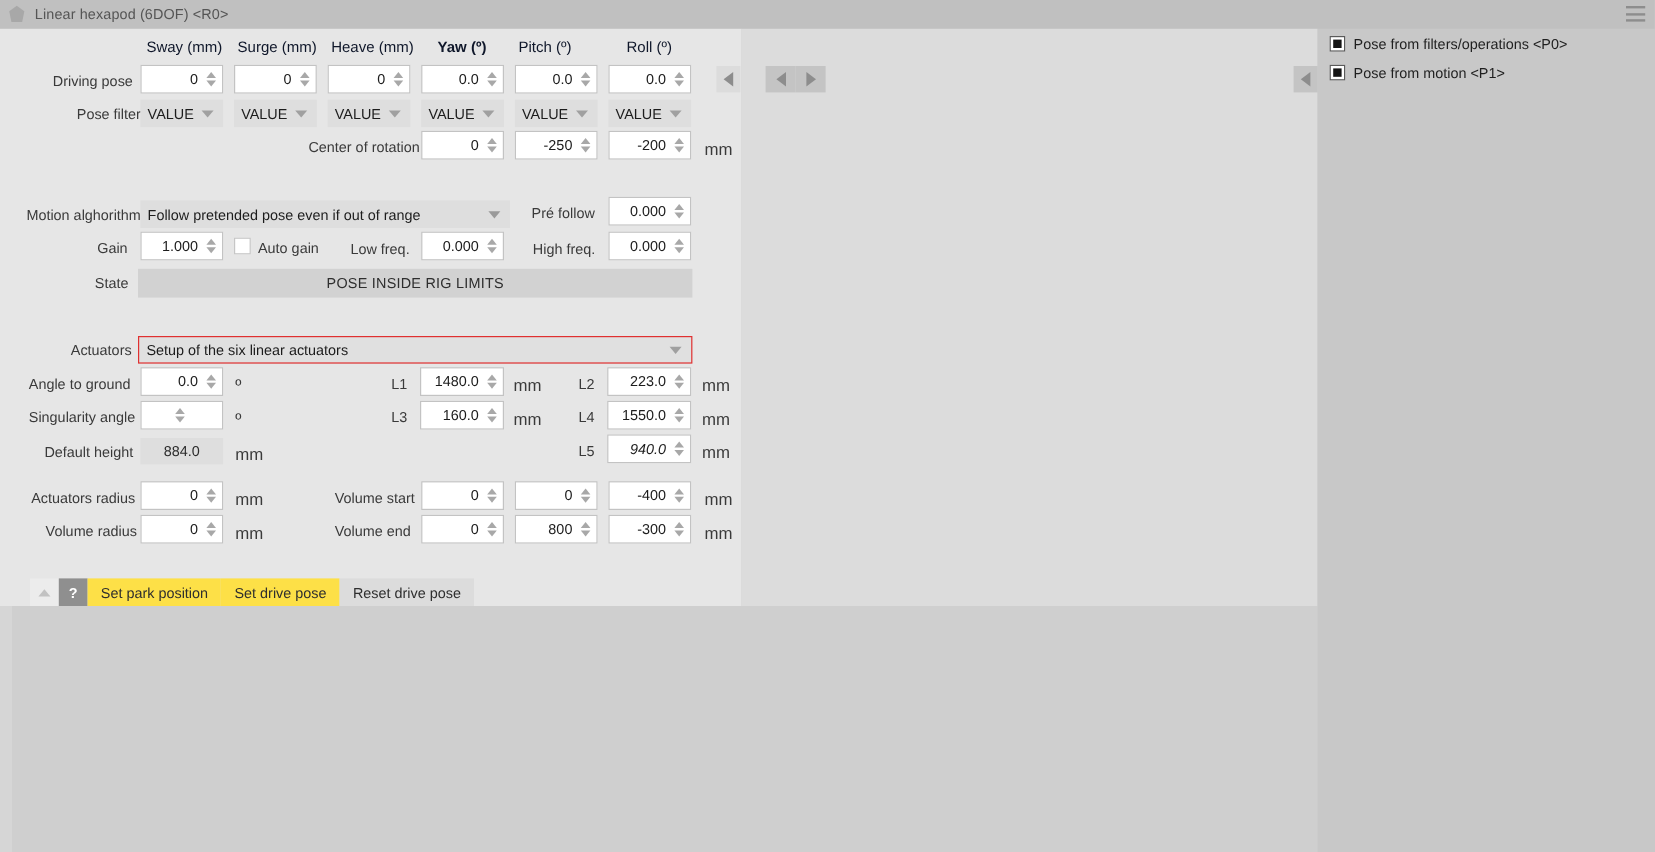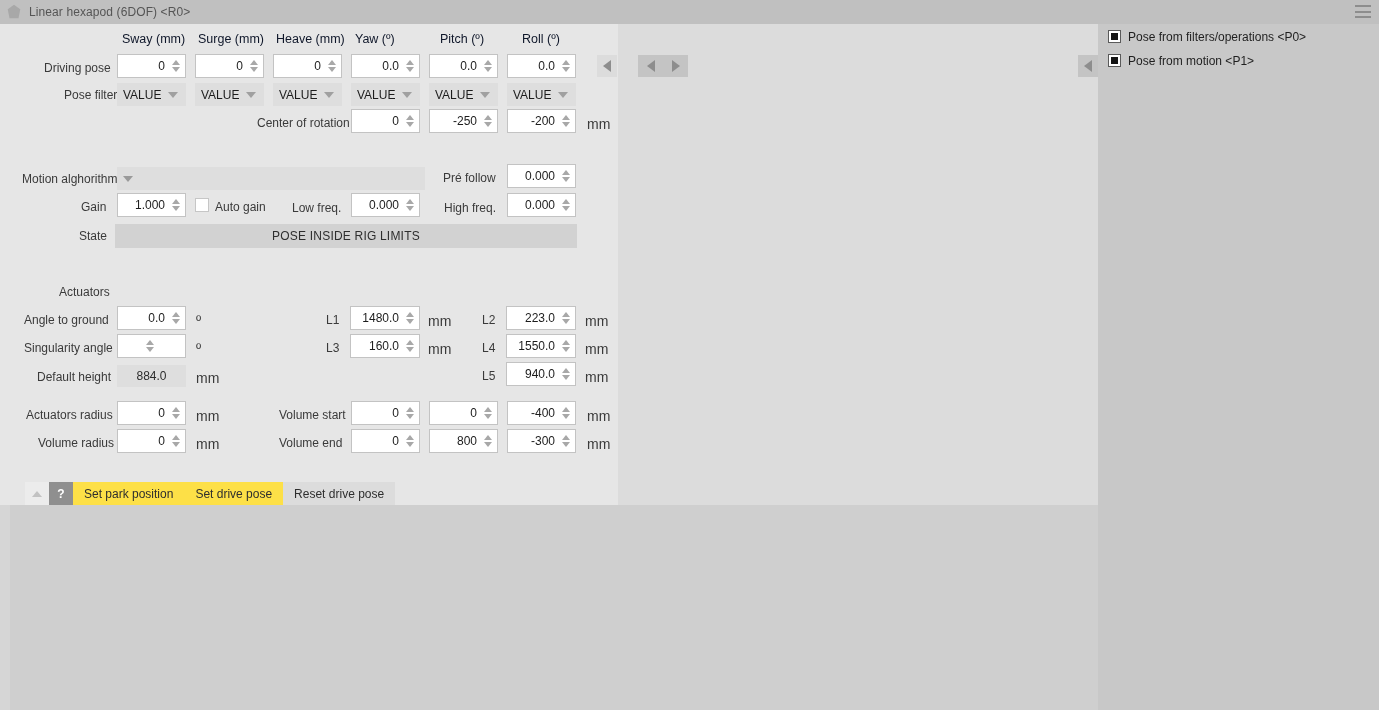--- a/index.html
+++ b/index.html
@@ -168,22 +168,22 @@
 
   <div class="panel-light"></div>
   <div class="panel-mid"></div>
   <div class="right-rail"></div>
   <div class="lower-area"></div>
   <div class="lower-strip"></div>
 
   <div class="lbl-hdr" style="position:absolute;left:122px;top:32px;width:60px;text-align:center;">Sway (mm)</div>
   <div class="lbl-hdr" style="position:absolute;left:198px;top:32px;width:62px;text-align:center;">Surge (mm)</div>
   <div class="lbl-hdr" style="position:absolute;left:276px;top:32px;width:62px;text-align:center;">Heave (mm)</div>
-  <div class="lbl-hdr" style="position:absolute;left:355px;top:32px;width:60px;">Yaw (º)</div>
-  <div class="lbl-hdr" style="position:absolute;left:432px;top:32px;width:60px;text-align:center;">Pitch (º)</div>
+  <div class="lbl-hdr" style="position:absolute;left:355px;top:32px;width:60px;text-align:center;font-weight:bold;">Yaw (º)</div>
+  <div class="lbl-hdr" style="position:absolute;left:432px;top:32px;width:60px;">Pitch (º)</div>
   <div class="lbl-hdr" style="position:absolute;left:511px;top:32px;width:60px;text-align:center;">Roll (º)</div>
 
   <div class="lbl" style="position:absolute;left:44px;top:61px;">Driving pose</div>
   <div class="spin" style="left:117px;top:54px;width:69px;">
     <span class="val">0</span>
     <span class="arrows">
         <i class="tri-up"></i>
         <i class="tri-dn"></i>
       </span>
   </div>
@@ -281,20 +281,21 @@
   </div>
   <div class="navbtn tinted" style="left:663px;top:55px;width:25px;height:22px;">
     <i class="tri-right"></i>
   </div>
   <div class="navbtn" style="left:1078px;top:55px;width:20px;height:22px;background:#c4c4c4;">
     <i class="tri-left"></i>
   </div>
 
   <div class="lbl" style="position:absolute;left:22px;top:172px;">Motion alghorithm</div>
   <div class="combo wide-arrow" style="left:117px;top:167px;width:308px;">
+    <span class="ctext">Follow pretended pose even if out of range</span>
       <i class="carrow"></i>
   </div>
   <div class="lbl" style="position:absolute;left:443px;top:171px;">Pré follow</div>
   <div class="spin" style="left:507px;top:164px;width:69px;">
     <span class="val">0.000</span>
     <span class="arrows">
         <i class="tri-up"></i>
         <i class="tri-dn"></i>
       </span>
   </div>
@@ -323,20 +324,24 @@
     <span class="arrows">
         <i class="tri-up"></i>
         <i class="tri-dn"></i>
       </span>
   </div>
 
   <div class="lbl" style="position:absolute;left:79px;top:229px;">State</div>
   <div class="state-box" style="left:115px;top:224px;width:462px;">POSE INSIDE RIG LIMITS</div>
 
   <div class="lbl" style="position:absolute;left:59px;top:285px;">Actuators</div>
+  <div class="combo highlight" style="left:115px;top:280px;width:462px;">
+    <span class="ctext">Setup of the six linear actuators</span>
+      <i class="carrow"></i>
+  </div>
 
   <div class="lbl" style="position:absolute;left:24px;top:313px;">Angle to ground</div>
   <div class="spin" style="left:117px;top:306px;width:69px;">
     <span class="val">0.0</span>
     <span class="arrows">
         <i class="tri-up"></i>
         <i class="tri-dn"></i>
       </span>
   </div>
   <div class="unit" style="position:absolute;left:196px;top:313px;">º</div>
@@ -389,21 +394,21 @@
   <div class="spin" style="left:506px;top:334px;width:70px;">
     <span class="val">1550.0</span>
     <span class="arrows">
         <i class="tri-up"></i>
         <i class="tri-dn"></i>
       </span>
   </div>
   <div class="unit" style="position:absolute;left:585px;top:341px;">mm</div>
 
   <div class="lbl" style="position:absolute;left:482px;top:369px;">L5</div>
-  <div class="spin" style="left:506px;top:362px;width:70px;">
+  <div class="spin" style="left:506px;top:362px;width:70px;font-style:italic;">
     <span class="val">940.0</span>
     <span class="arrows">
         <i class="tri-up"></i>
         <i class="tri-dn"></i>
       </span>
   </div>
   <div class="unit" style="position:absolute;left:585px;top:369px;">mm</div>
 
   <div class="lbl" style="position:absolute;left:26px;top:408px;">Actuators radius</div>
   <div class="spin" style="left:117px;top:401px;width:69px;">

